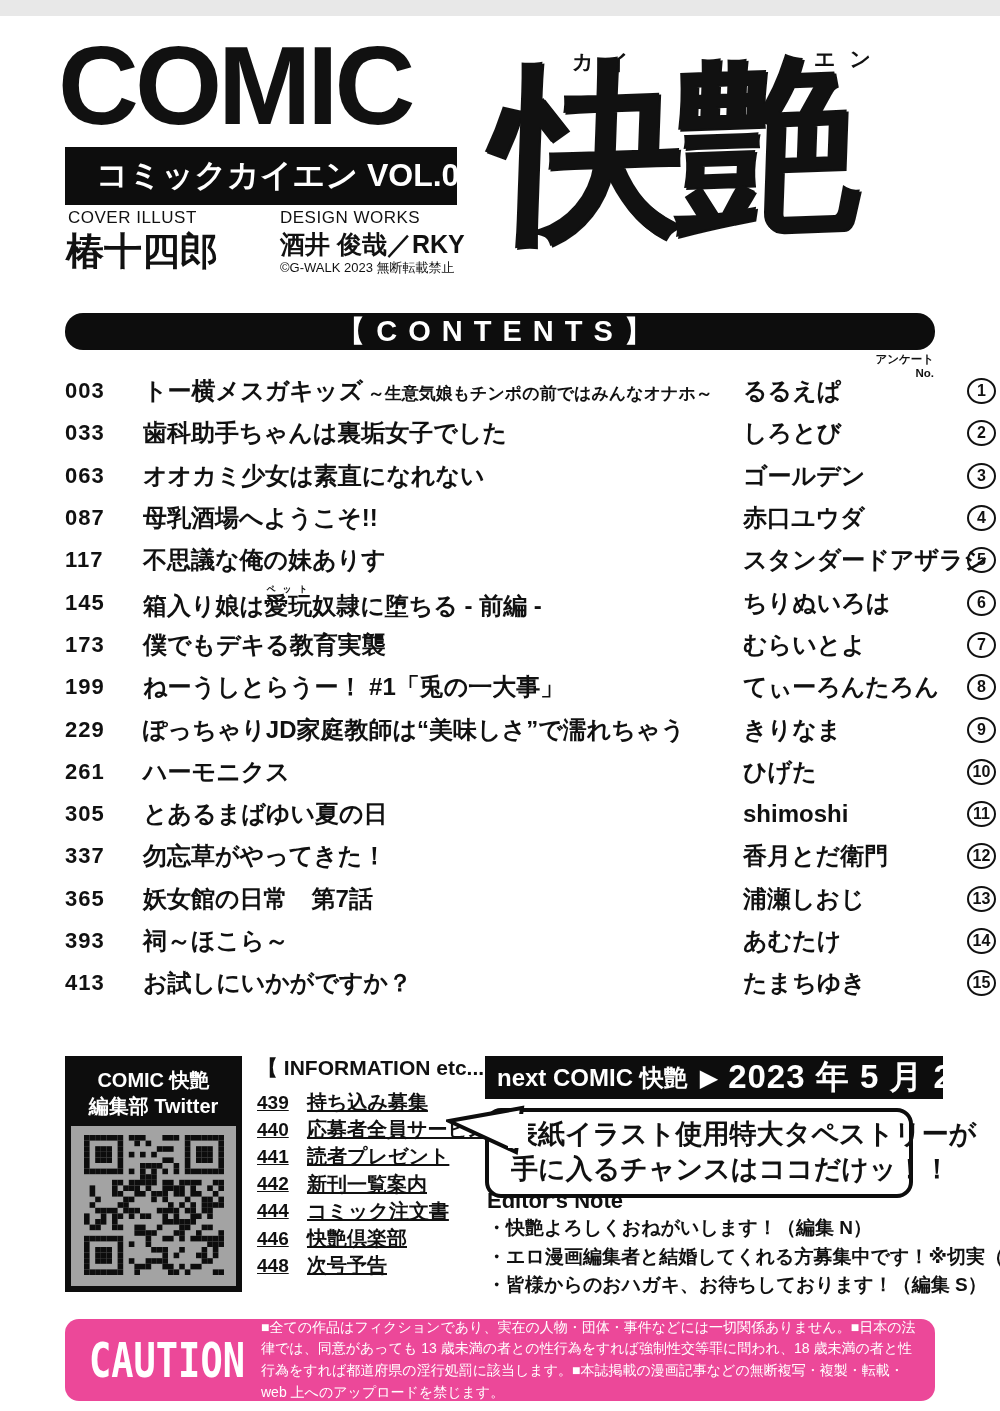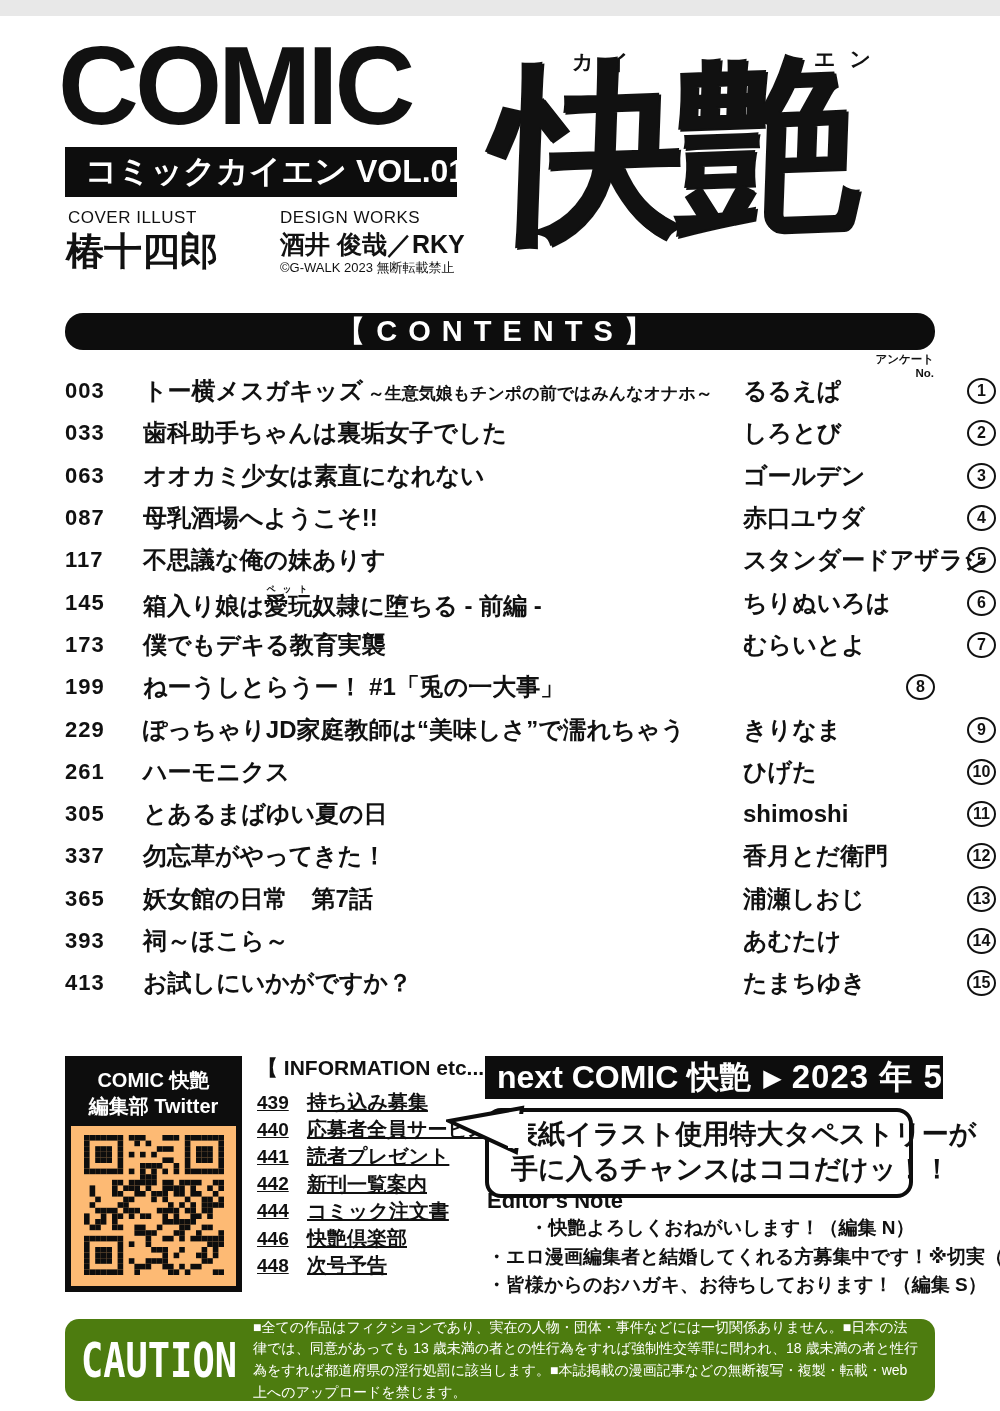--- a/index.html
+++ b/index.html
@@ -4,22 +4,22 @@
 <style>
   html,body{margin:0;padding:0;background:#e8e8e8;}
   .page{
     position:relative;width:1000px;height:1411px;margin:16px auto;
     background:#ffffff;color:#111;overflow:hidden;
     font-family:"Liberation Sans","DejaVu Sans",sans-serif;
   }
   .abs{position:absolute;}
   
   .comic-logo{left:58px;top:14px;font-size:112px;font-weight:900;letter-spacing:-4px;line-height:1;}
-  .vol-bar{left:65px;top:131px;width:392px;height:50px;background:#0d0d0d;color:#fff;
-           display:flex;align-items:center;padding-left:20px;box-sizing:border-box;
+  .vol-bar{left:65px;top:131px;width:392px;height:58px;background:#0d0d0d;color:#fff;
+           display:flex;align-items:center;padding-left:31px;box-sizing:border-box;
            font-size:32px;font-weight:bold;letter-spacing:0px;white-space:nowrap;}
   .cover-label{left:68px;top:192px;font-size:17px;letter-spacing:.5px;}
   .cover-name{left:66px;top:210px;font-size:38px;font-weight:bold;}
   .dw-label{left:280px;top:192px;font-size:17px;letter-spacing:.5px;}
   .dw-names{left:280px;top:212px;font-size:25px;font-weight:bold;}
   .copyright{left:280px;top:243px;font-size:13px;}
   
   .kaien{left:492px;top:10px;width:480px;height:270px;}
   .kaien .furi{position:absolute;font-size:21px;font-weight:bold;letter-spacing:14px;}
   .kaien .furi-kai{left:80px;top:22px;}
@@ -38,46 +38,46 @@
   .toc-title{width:580px;flex:none;font-size:24px;font-weight:bold;white-space:nowrap;}
   .toc-title .sub{font-size:17px;}
   .toc-title ruby rt{font-size:9px;font-weight:bold;letter-spacing:2px;}
   .toc-author{width:204px;flex:none;font-size:24px;font-weight:bold;white-space:nowrap;}
   .toc-no{flex:1;display:flex;justify-content:flex-end;}
   .circle-no{display:inline-flex;align-items:center;justify-content:center;
              width:29px;height:26px;border:2px solid #111;border-radius:50%;
              font-size:16px;font-weight:bold;box-sizing:border-box;}
   
   .twitter-box{left:65px;top:1040px;width:177px;height:236px;border:6px solid #0d0d0d;
-               box-sizing:border-box;background:#fdba74;}
+               box-sizing:border-box;background:#a3a3a3;}
   .twitter-head{background:#0d0d0d;color:#fff;text-align:center;font-size:20px;font-weight:bold;
                 line-height:1.3;padding:5px 0 7px;}
   .qr-wrap{display:flex;align-items:center;justify-content:center;padding-top:9px;}
   .info{left:257px;top:1038px;width:228px;}
   .info-head{font-size:21px;font-weight:bold;white-space:nowrap;}
   .info-items{margin-top:7px;}
   .info-item{display:flex;align-items:center;height:27.2px;text-decoration:underline;}
   .info-page{width:50px;font-size:19px;font-weight:bold;flex:none;}
   .info-label{font-size:20px;font-weight:bold;white-space:nowrap;}
   
   .next-bar{left:485px;top:1040px;width:458px;height:43px;background:#0d0d0d;color:#fff;
             display:flex;align-items:center;padding:0 12px;box-sizing:border-box;white-space:nowrap;}
-  .next-label{font-size:32px;font-weight:bold;}
+  .next-label{font-size:24px;font-weight:bold;}
   .next-arrow{font-size:24px;margin:0 10px 0 12px;line-height:1;}
   .next-date{font-size:33px;font-weight:bold;letter-spacing:1px;}
   .bubble{left:485px;top:1092px;width:428px;border:4px solid #0d0d0d;border-radius:16px;
           box-sizing:border-box;background:#fff;padding:5px 6px 8px 22px;
           font-size:27px;font-weight:bold;line-height:1.28;white-space:nowrap;z-index:1;}
   .bubble-tail{left:446px;top:1086px;z-index:2;}
   .editors{left:487px;top:1172px;width:470px;}
   .editors-title{font-size:22px;font-weight:bold;}
-  .editors-item{font-size:19px;font-weight:bold;line-height:1.5;white-space:nowrap;text-align:center;}
+  .editors-item{font-size:19px;font-weight:bold;line-height:1.5;white-space:nowrap;}
   
-  .caution{left:65px;top:1303px;width:870px;height:82px;background:#4d7c0f;border-radius:14px;
-           color:#fff;display:flex;align-items:center;box-sizing:border-box;padding:0 14px 0 16px;}
+  .caution{left:65px;top:1303px;width:870px;height:82px;background:#ec4899;border-radius:14px;
+           color:#fff;display:flex;align-items:center;box-sizing:border-box;padding:0 14px 0 24px;}
   .caution-word{flex:none;width:172px;font-family:"DejaVu Sans Mono","Liberation Mono",monospace;
                 font-size:37px;font-weight:bold;letter-spacing:0px;transform:scaleY(1.3);}
   .caution-body{flex:1;font-size:14px;line-height:1.55;}
 </style>
 </head>
 <body>
 
 <div class="page">
 
   <div class="abs comic-logo">COMIC</div>
@@ -156,20 +156,21 @@
         <span class="toc-page">173</span>
         <span class="toc-title">僕でもデキる教育実襲</span>
         <span class="toc-author">むらいとよ</span>
         <span class="toc-no">
           <span class="circle-no">7</span>
         </span>
       </div>
       <div class="toc-row">
         <span class="toc-page">199</span>
         <span class="toc-title">ねーうしとらうー！ #1「兎の一大事」</span>
+        <span class="toc-author">てぃーろんたろん</span>
         <span class="toc-no">
           <span class="circle-no">8</span>
         </span>
       </div>
       <div class="toc-row">
         <span class="toc-page">229</span>
         <span class="toc-title">ぽっちゃりJD家庭教師は“美味しさ”で濡れちゃう</span>
         <span class="toc-author">きりなま</span>
         <span class="toc-no">
           <span class="circle-no">9</span>

